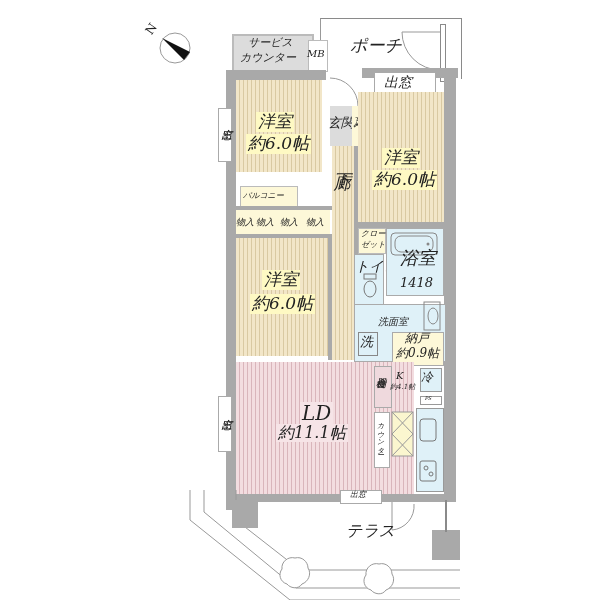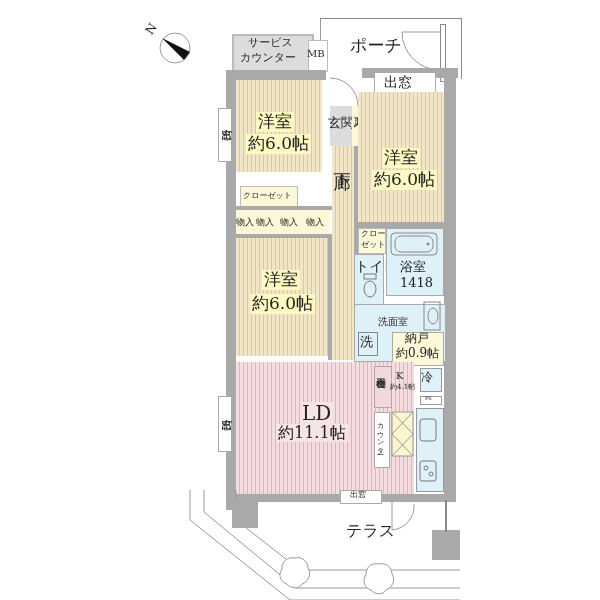--- a/index.html
+++ b/index.html
@@ -5,21 +5,21 @@
   html,body{margin:0;padding:0;background:#fff;}
   body{width:600px;height:600px;position:relative;overflow:hidden;font-family:"DejaVu Serif","Liberation Serif",serif;color:#222;}
   .abs{position:absolute;}
   .wall{position:absolute;background:#a9a9a9;}
   .wood-y{background:repeating-linear-gradient(90deg,#f2e6c8 0 3px,#d9c9a2 3px 4px);}
   .wood-p{background:repeating-linear-gradient(90deg,#f3dde0 0 3px,#d9b5bb 3px 4px);}
   .wet{background:#dff1f8;}
   .storage{background:#fdf8d8;}
   .grey{background:#dcdcdc;}
   .white{background:#fff;}
-  .label{position:absolute;line-height:1.15;white-space:nowrap;}
+  .label{position:absolute;line-height:1.15;white-space:nowrap;font-style:italic;}
   .lbg{background:#fef9c3;padding:0 2px;}
   .lbgp{background:#f6e4e7;padding:0 2px;}
   .v{writing-mode:vertical-rl;text-orientation:upright;}
   .line{position:absolute;border:1px solid #8a8a8a;}
   svg{position:absolute;overflow:visible;}
 </style>
 </head>
 <body>
 
 <div class="abs" style="left:140px;top:22px;width:50px;height:45px;">
@@ -53,21 +53,21 @@
 <div class="wall" style="left:226px;top:494px;width:230px;height:8px;"></div>
 
 <div class="abs wood-y" style="left:236px;top:80px;width:86px;height:92px;"></div>
 <div class="label lbg" style="left:256px;top:112px;font-size:17px;">洋室</div>
 <div class="label lbg" style="left:246px;top:134px;font-size:17px;">約6.0帖</div>
 
 <div class="abs white" style="left:218px;top:108px;width:12px;height:52px;border:1px solid #aaa;"></div>
 <div class="label v" style="left:219px;top:120px;font-size:11px;">出窓</div>
 
 <div class="abs storage" style="left:240px;top:186px;width:56px;height:20px;border:1px solid #bbb;"></div>
-<div class="label" style="left:243px;top:191px;font-size:8px;">クローゼット</div>
+<div class="label" style="left:243px;top:191px;font-size:8px;">バルコニー</div>
 <div class="wall" style="left:236px;top:206px;width:110px;height:4px;"></div>
 
 <div class="abs storage" style="left:236px;top:210px;width:94px;height:24px;"></div>
 <div class="label" style="left:236px;top:217px;font-size:9px;">物入</div>
 <div class="label" style="left:256px;top:217px;font-size:9px;">物入</div>
 <div class="label" style="left:280px;top:217px;font-size:9px;">物入</div>
 <div class="label" style="left:306px;top:217px;font-size:9px;">物入</div>
 <div class="wall" style="left:236px;top:234px;width:110px;height:4px;"></div>
 
 <div class="abs wood-y" style="left:236px;top:238px;width:92px;height:118px;"></div>
@@ -104,21 +104,21 @@
   <rect x="2" y="0" width="12" height="5" fill="none" stroke="#777"></rect>
   <ellipse cx="8" cy="15" rx="6" ry="8" fill="none" stroke="#777"></ellipse>
 </svg>
 
 <div class="abs wet" style="left:386px;top:228px;width:56px;height:66px;border:1px solid #aaa;"></div>
 <svg width="50" height="26" style="left:390px;top:232px;">
   <rect x="1" y="1" width="46" height="22" rx="4" fill="none" stroke="#888"></rect>
   <rect x="5" y="4" width="38" height="16" rx="6" fill="none" stroke="#888"></rect>
   <circle cx="38" cy="12" r="1.5" fill="#888"></circle>
 </svg>
-<div class="label" style="left:400px;top:260px;font-size:13px;">浴室</div>
+<div class="label" style="left:400px;top:248px;font-size:18px;">浴室</div>
 <div class="label" style="left:400px;top:276px;font-size:13px;">1418</div>
 
 <div class="abs wet" style="left:354px;top:304px;width:90px;height:56px;border:1px solid #aaa;"></div>
 <div class="label" style="left:378px;top:316px;font-size:10px;">洗面室</div>
 <svg width="16" height="28" style="left:424px;top:302px;">
   <rect x="0" y="0" width="16" height="28" fill="none" stroke="#888"></rect>
   <ellipse cx="9" cy="14" rx="5" ry="8" fill="none" stroke="#888"></ellipse>
 </svg>
 <div class="abs wet" style="left:358px;top:332px;width:18px;height:22px;border:1px solid #888;"></div>
 <div class="label" style="left:360px;top:335px;font-size:13px;">洗</div>

